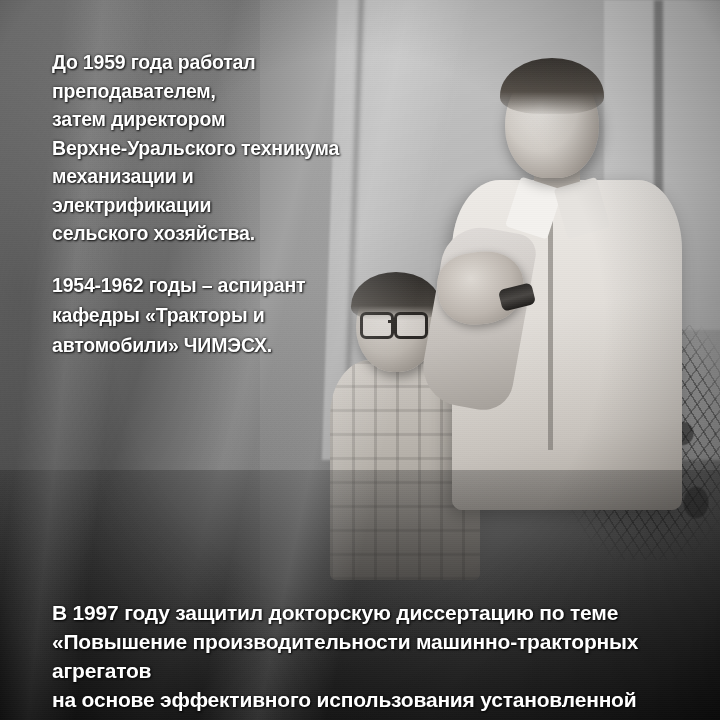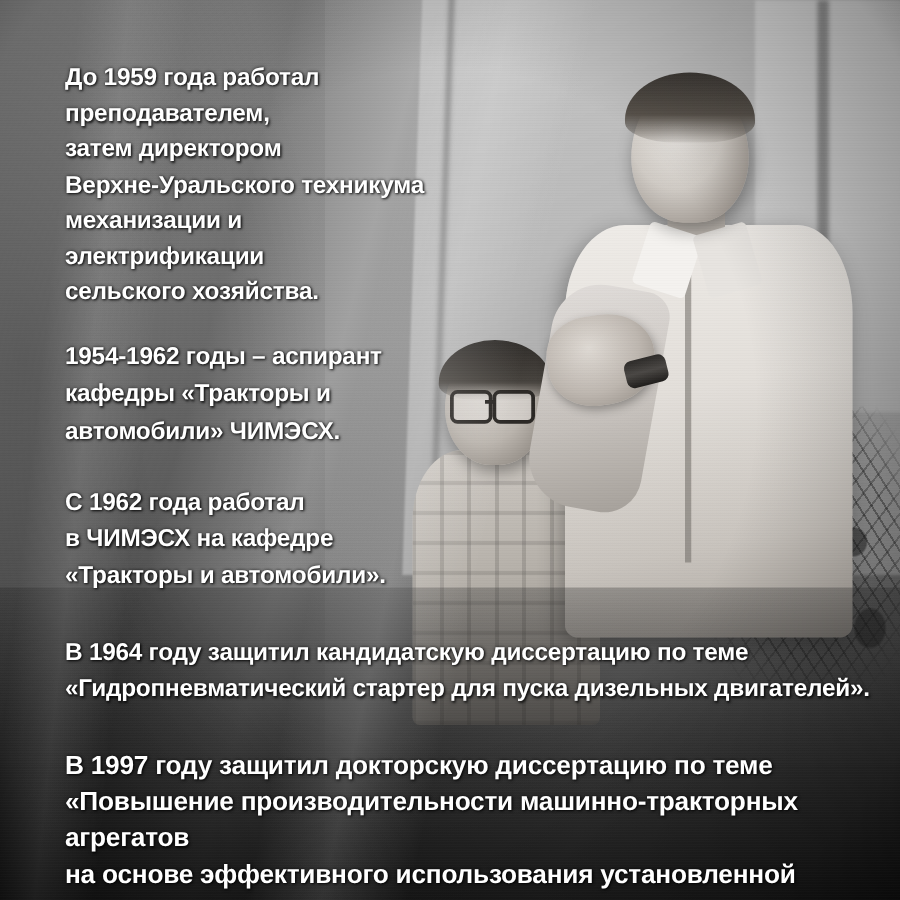--- a/index.html
+++ b/index.html
@@ -319,24 +319,19 @@
     <div class="para p1">До 1959 года работал
 преподавателем,
 затем директором
 Верхне-Уральского техникума
 механизации и
 электрификации
 сельского хозяйства.</div>
     <div class="para p2">1954-1962 годы – аспирант
 кафедры «Тракторы и
 автомобили» ЧИМЭСХ.</div>
-    <div class="para p3">С 1962 года работал
-в ЧИМЭСХ на кафедре
-«Тракторы и автомобили».</div>
-    <div class="para p4">В 1964 году защитил кандидатскую диссертацию по теме
-«Гидропневматический стартер для пуска дизельных двигателей».</div>
     <div class="para p5">В 1997 году защитил докторскую диссертацию по теме
 «Повышение производительности машинно-тракторных агрегатов
 на основе эффективного использования установленной мощности
 двигателей энергонасыщенных тракторов».</div>
   </div>
 
 </div>
 
 </body></html>

